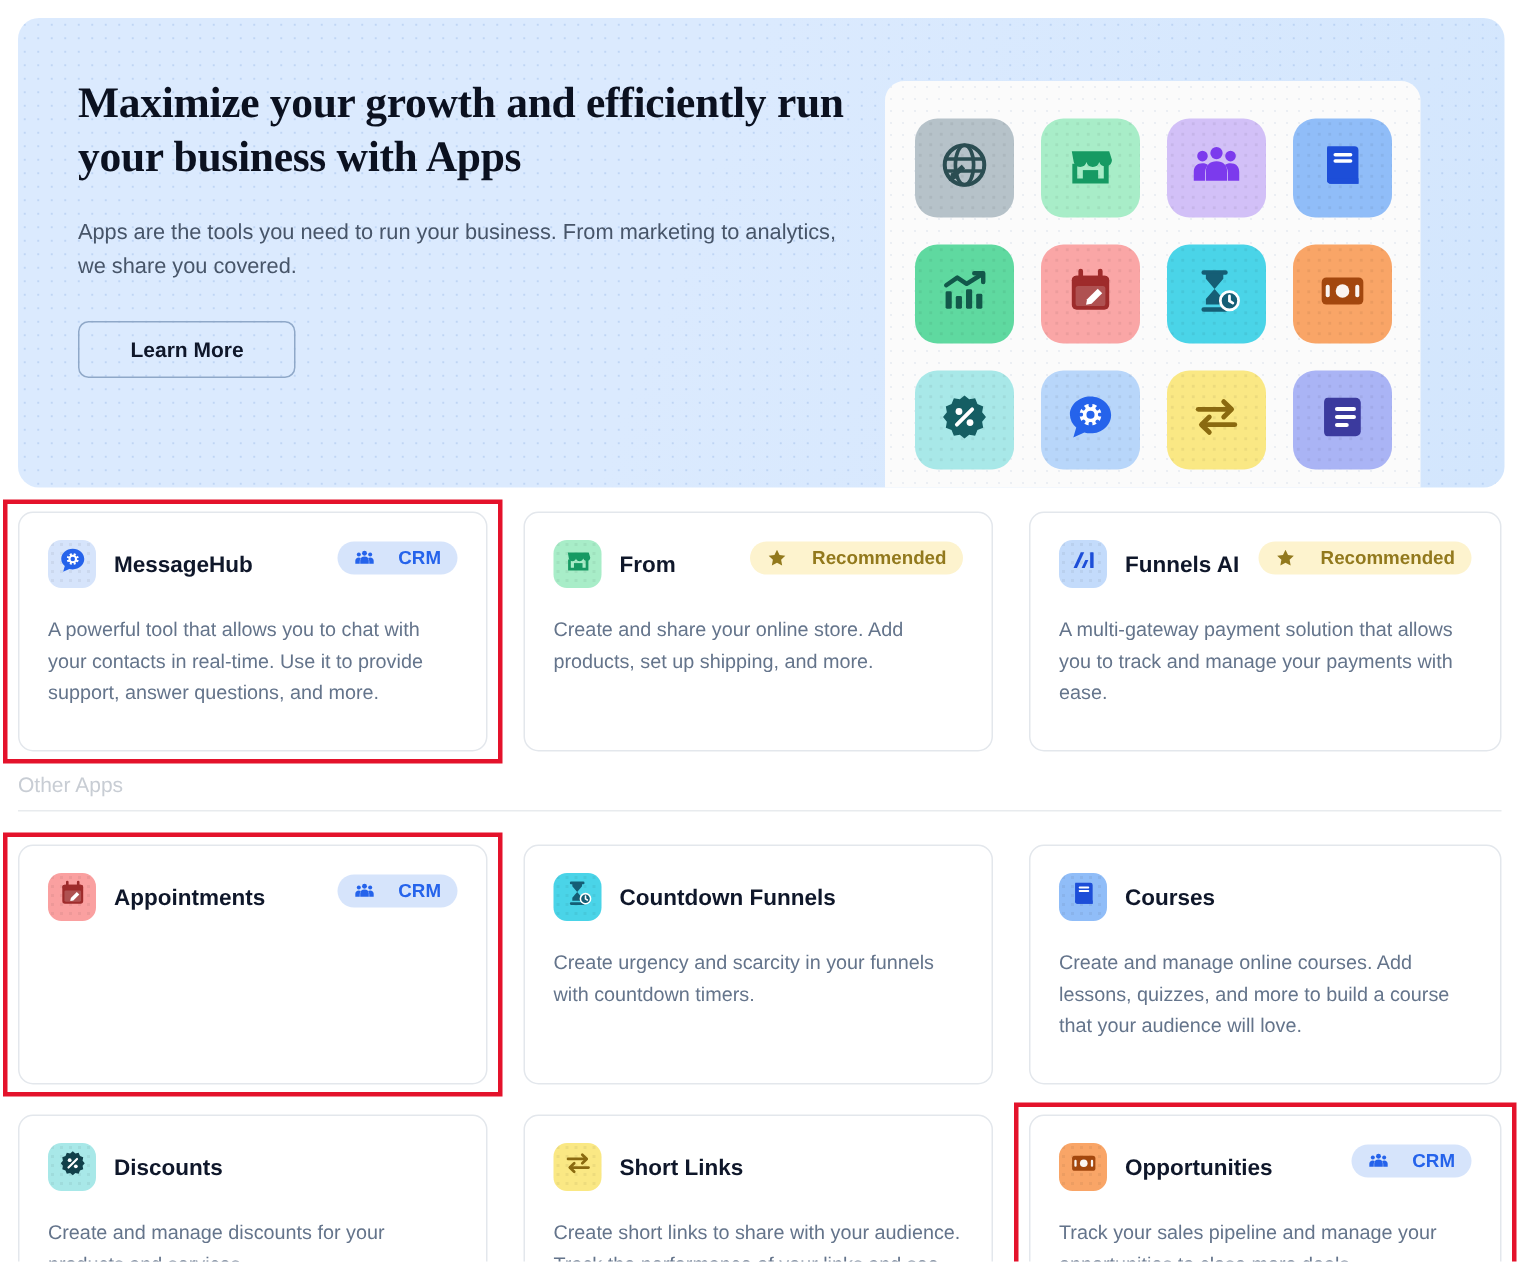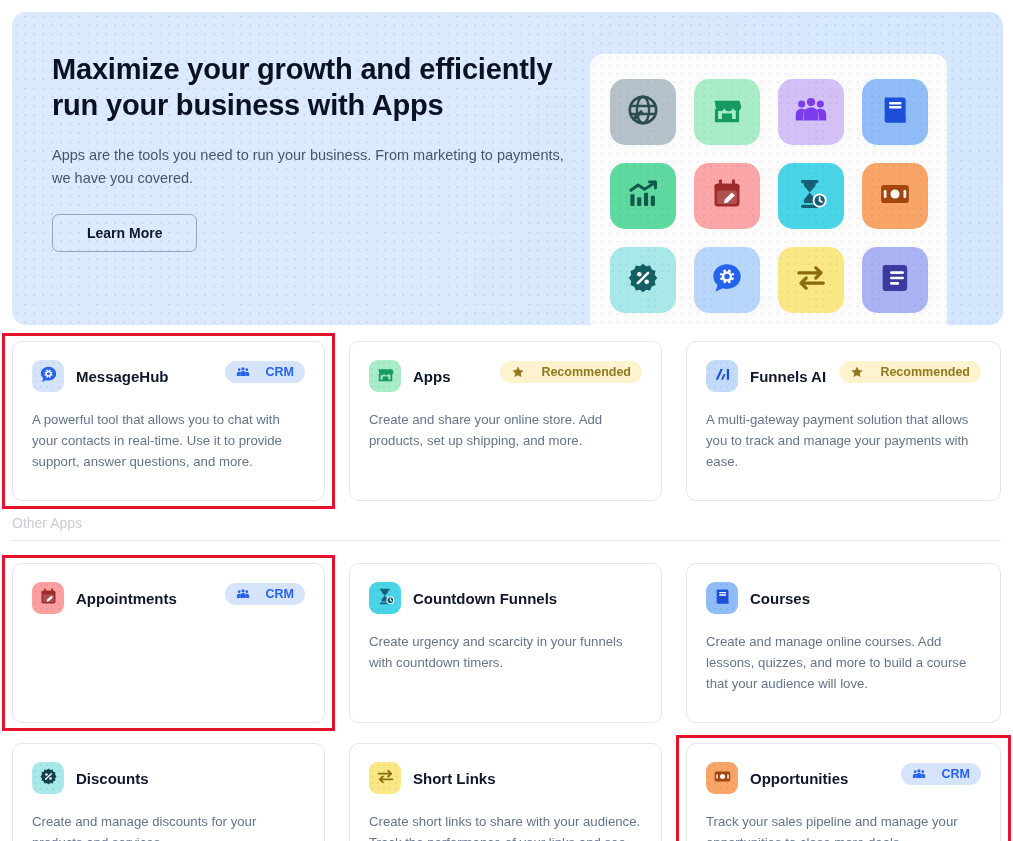--- a/index.html
+++ b/index.html
@@ -23,21 +23,21 @@
     position: absolute; inset: 0;
     background-image: radial-gradient(rgba(120,160,220,.28) 1px, transparent 1px);
     background-size: 9px 9px;
     pointer-events: none;
   }
   .hero-left {
     position: absolute; left: 40px; top: 40px; width: 525px;
   }
   .hero-title {
     font-size: 29px; font-weight: bold; line-height: 1.24;
-    color: #0b1120; letter-spacing: -0.2px;
+    color: #0b1120; letter-spacing: -0.2px; font-family: Liberation Serif, serif;
   }
   .hero-sub {
     margin-top: 20px; font-size: 14.5px; line-height: 1.62;
     color: #475569; width: 520px;
   }
   .learn-btn {
     margin-top: 23px;
     display: inline-block;
     padding: 10px 34px;
     border: 1px solid #8fa8c8;
@@ -147,21 +147,21 @@
 </head>
 <body>
 
 <div class="page">
 
   <div class="hero">
     <div class="hero-dots"></div>
 
     <div class="hero-left">
       <div class="hero-title">Maximize your growth and efficiently run your business with Apps</div>
-      <div class="hero-sub">Apps are the tools you need to run your business. From marketing to payments, we have you covered.</div>
+      <div class="hero-sub">Apps are the tools you need to run your business. From marketing to analytics, we share you covered.</div>
       <button class="learn-btn">Learn More</button>
     </div>
 
     <div class="icon-panel">
       <div class="icon-panel-dots"></div>
       <div class="icon-grid" id="icon-grid">
           <div class="tile" style="background: rgb(182, 194, 201);">
             <span><svg width="34" height="34" viewBox="0 0 24 24" aria-hidden="true">
                 <circle cx="12" cy="12" r="9.3" fill="none" stroke="#2b4d52" stroke-width="1.9"></circle>
        <ellipse cx="12" cy="12" rx="4.3" ry="9.3" fill="none" stroke="#2b4d52" stroke-width="1.7"></ellipse>
@@ -317,21 +317,21 @@
         <div class="cell">
     <div class="card">
       <div class="card-head">
         <span class="app-icon" style="background:#a8edc8">
           <span><svg width="19" height="19" viewBox="0 0 24 24" aria-hidden="true">
                     <path d="M3.2 5.5h17.6l1.3 4.1a3.1 3.1 0 0 1-6 1 3.1 3.1 0 0 1-6 0 3.1 3.1 0 0 1-6 0z" fill="#169a63"></path>
        <path d="M4.6 11.4v8.1h14.8v-8.1" fill="none" stroke="#169a63" stroke-width="2.3"></path>
        <rect x="8.4" y="14.4" width="7.2" height="5.1" fill="#169a63"></rect>
                   </svg></span>
         </span>
-        <span class="app-name">Apps</span>
+        <span class="app-name">From</span>
       </div>
       <div class="badge badge-rec">
             <span style="display:flex;color:currentColor">
                 <svg width="14" height="14" viewBox="0 0 24 24" aria-hidden="true">
                   <path d="M12 2.6l2.9 6 6.6.9-4.8 4.6 1.2 6.5-5.9-3.2-5.9 3.2 1.2-6.5L2.5 9.5l6.6-.9z" fill="currentColor"></path>
                 </svg>
               </span>
             <span>Recommended</span>
           </div>
       <div class="card-desc">Create and share your online store. Add products, set up shipping, and more.</div>

